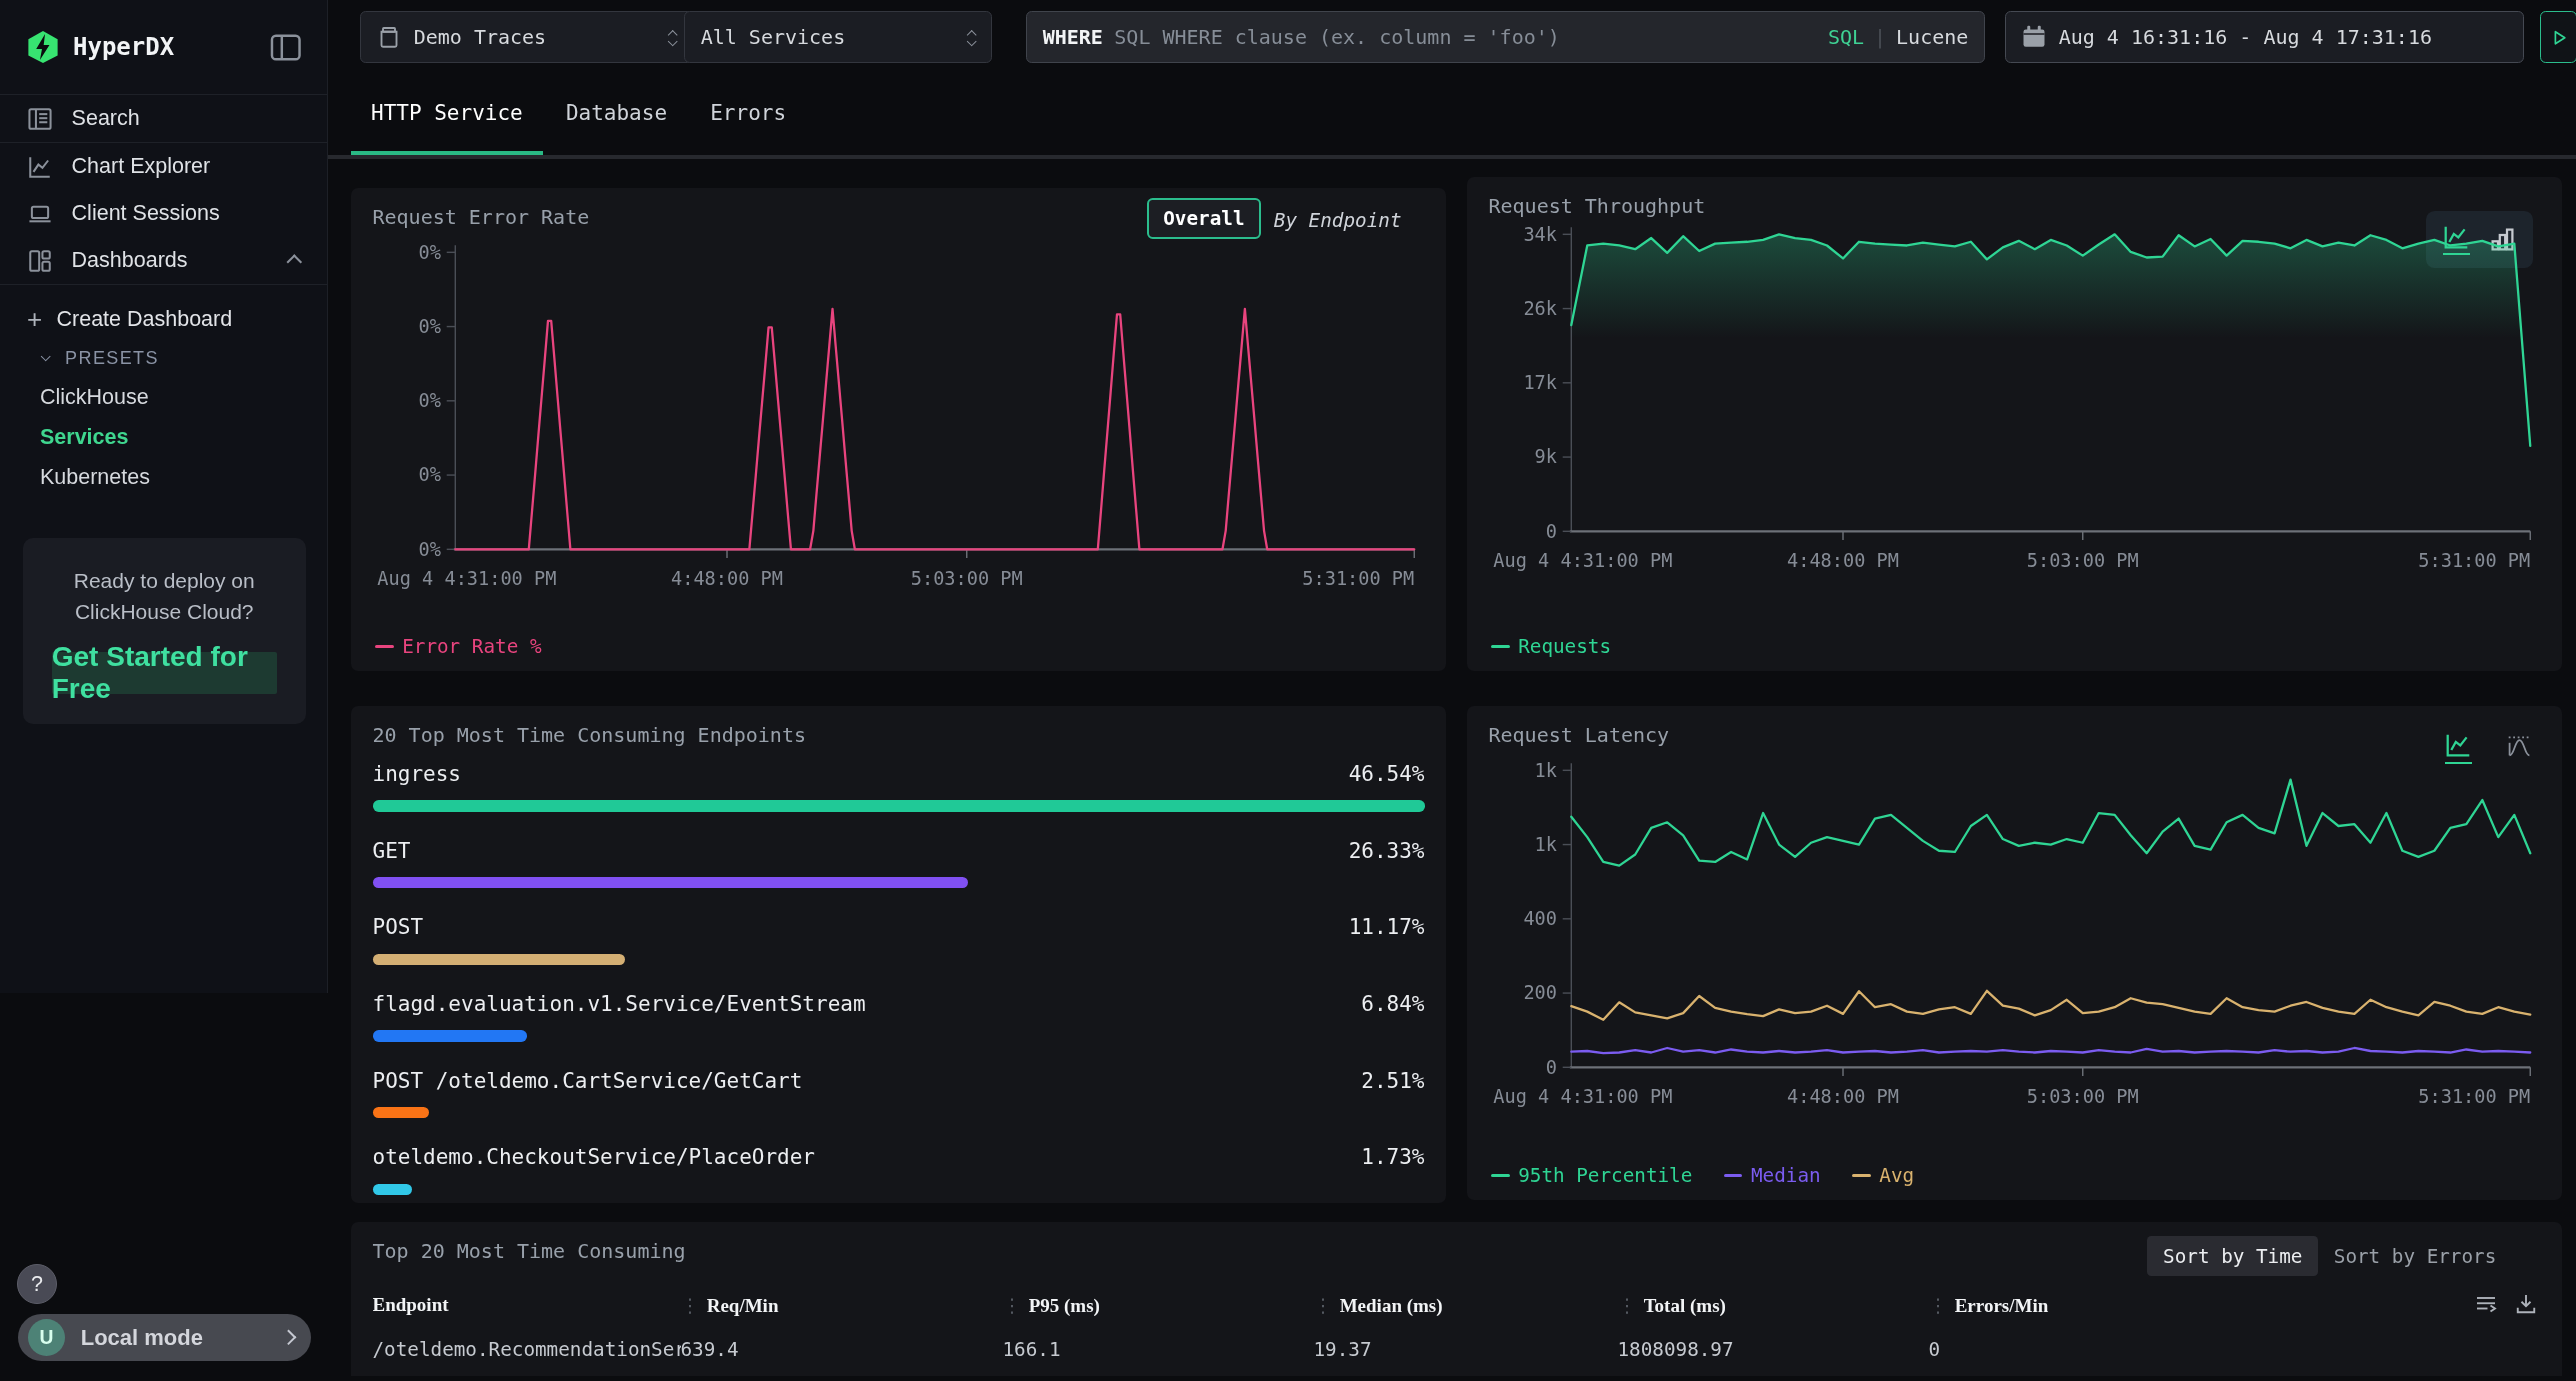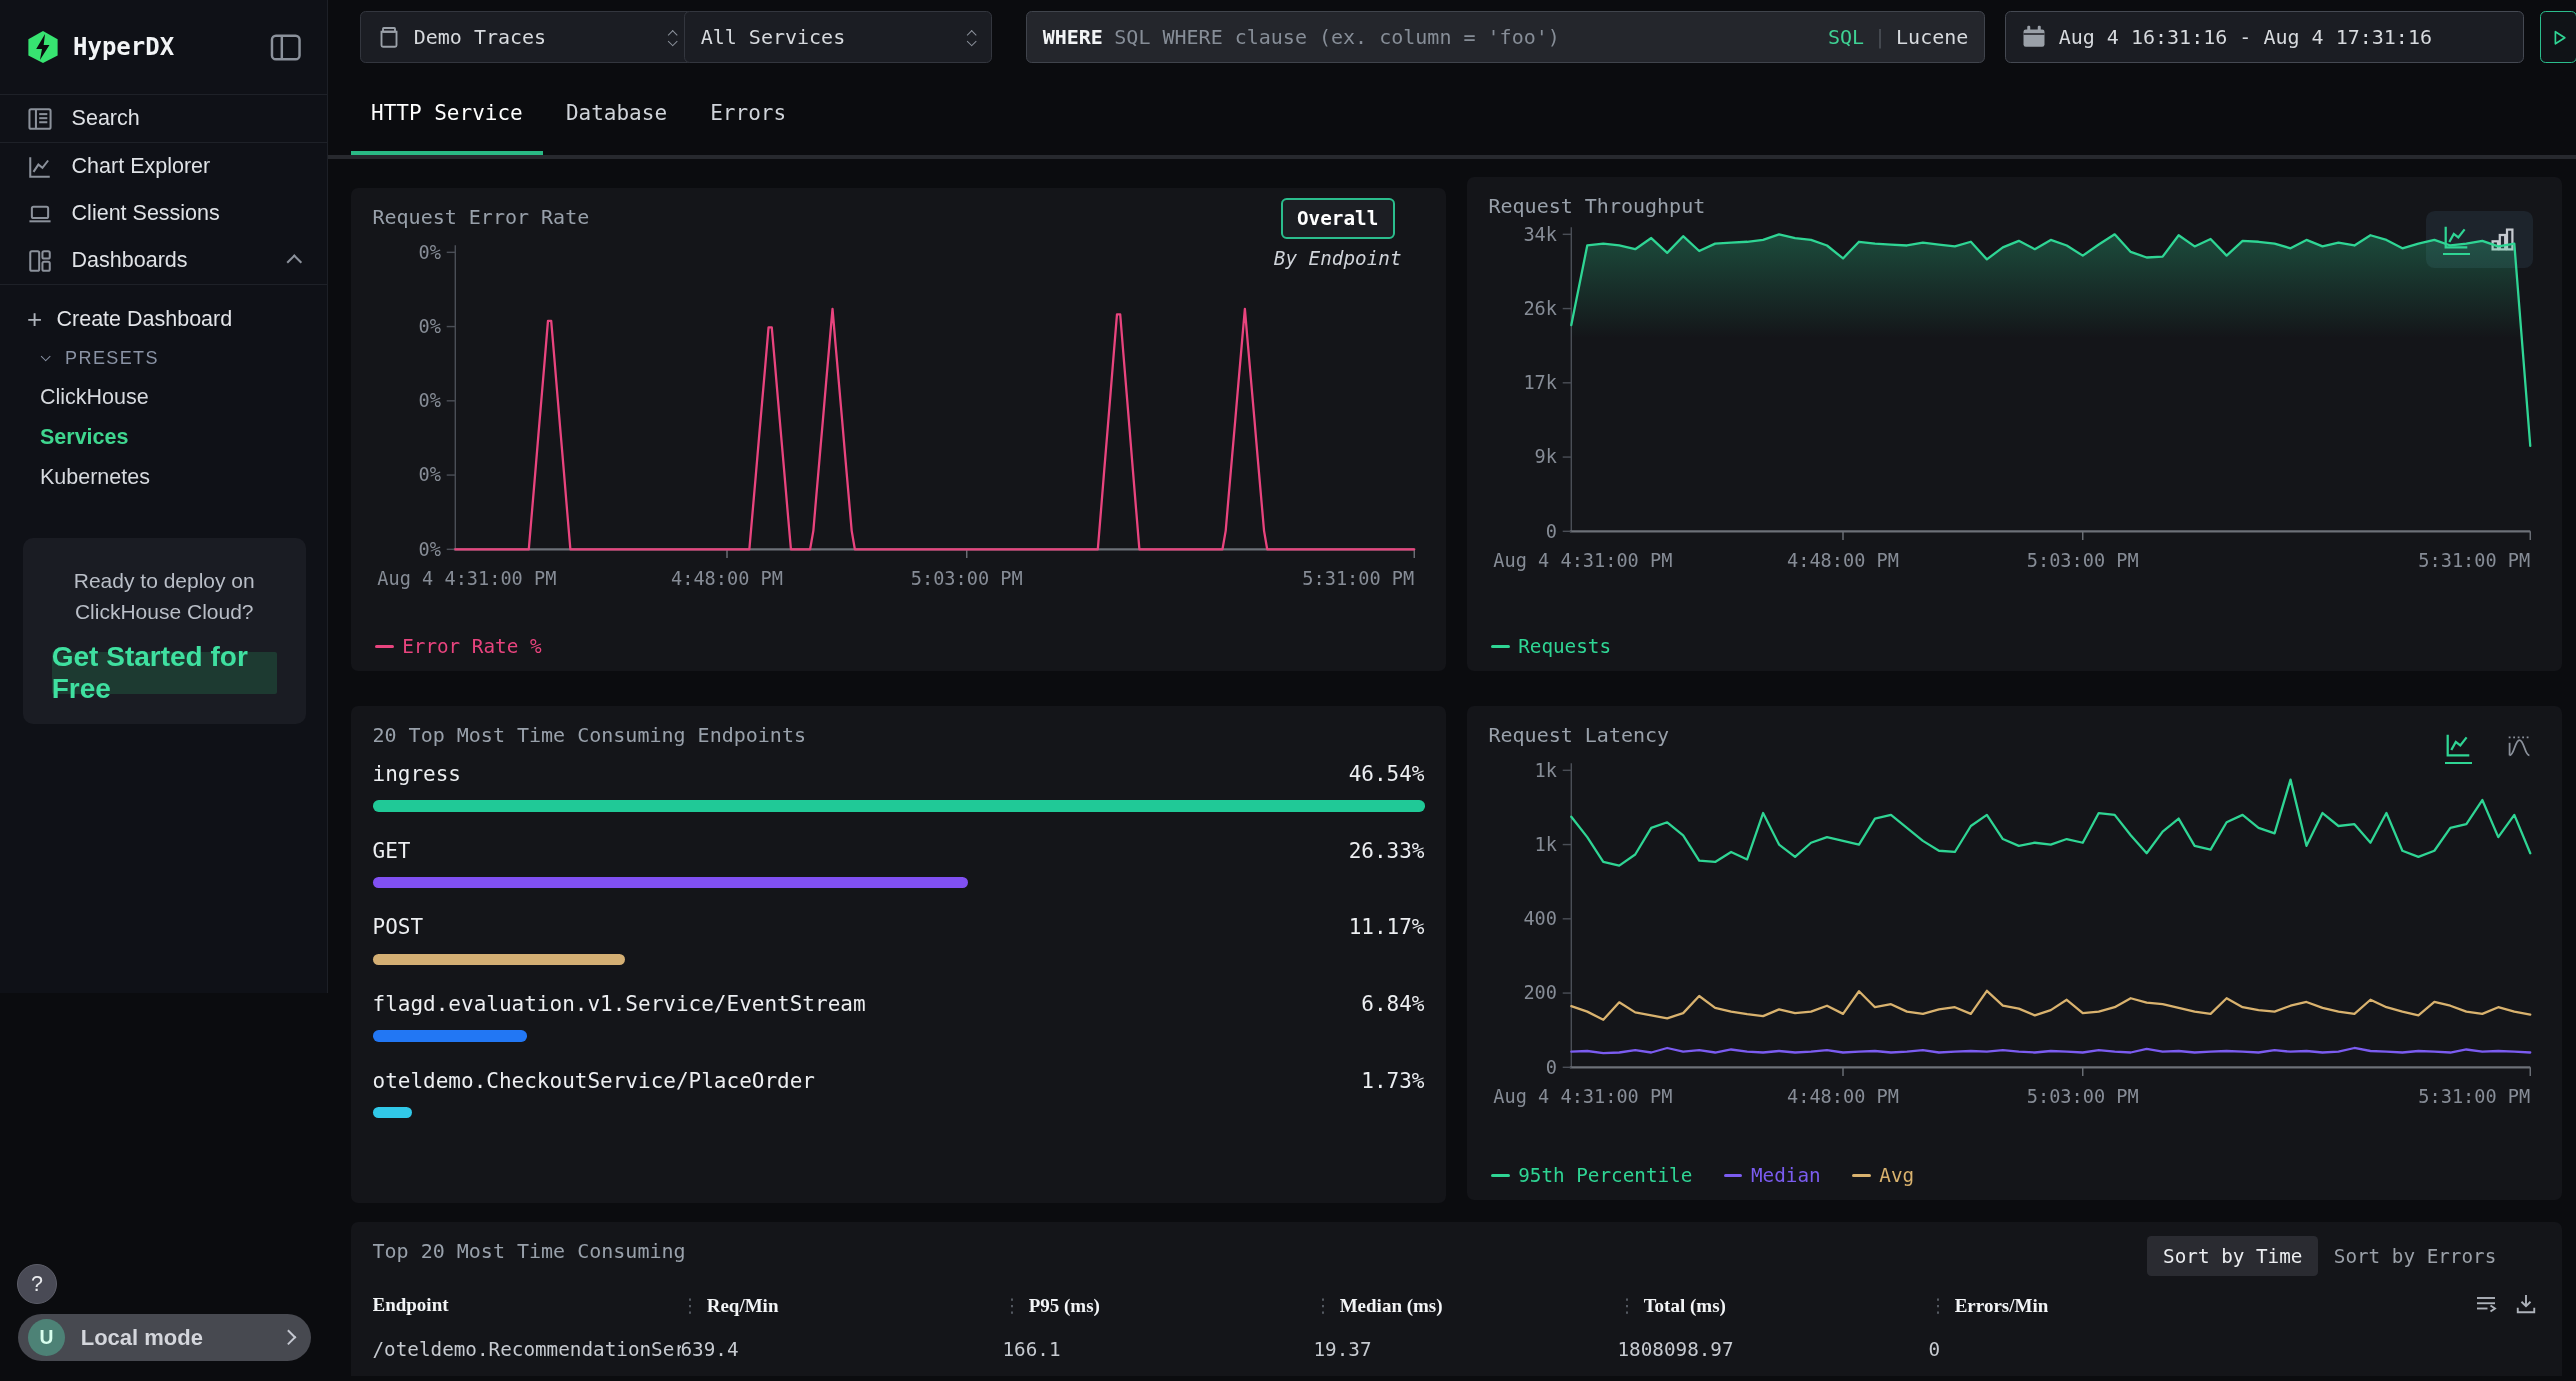--- a/index.html
+++ b/index.html
@@ -68,21 +68,21 @@
   #p-latency{left:1139px;top:547px;width:1095px;height:494px;}
   #p-table{left:23px;top:1063px;width:2211px;height:172px;overflow:hidden;}
   .panel-title{position:absolute;left:21.5px;top:17px;font-family:"DejaVu Sans Mono",monospace;font-size:20px;color:#98a0aa;}
   .chart-svg{position:absolute;left:21.5px;top:43px;}
   #p-error .chart-svg{top:50px;}
   #p-latency .chart-svg{top:50px;}
   .legend{position:absolute;left:24px;bottom:13px;display:flex;gap:31.5px;font-family:"DejaVu Sans Mono",monospace;font-size:19.3px;}
   .legend-item{display:flex;align-items:center;gap:8.6px;}
   .legend-dash{width:18.6px;height:3.6px;border-radius:2.1px;display:inline-block;}
   
-  .er-toggle{position:absolute;right:31.5px;top:10px;display:flex;align-items:center;font-family:"DejaVu Sans Mono",monospace;font-size:19.3px;flex-direction:column;}
+  .er-toggle{position:absolute;right:31.5px;top:10px;display:flex;align-items:flex-end;font-family:"DejaVu Sans Mono",monospace;font-size:19.3px;}
   .er-overall{border:2.1px solid #2bbd8d;border-radius:5.7px;background:#1c1e23;color:#ffffff;font-weight:bold;padding:7.2px 14.3px;cursor:pointer;}
   .er-byendpoint{color:#cfd3d9;padding:7.2px 13px;cursor:pointer;font-style:italic;}
   
   .icon-toggle-box{position:absolute;right:29px;top:34px;width:107px;height:57px;background:#1d242c;border-radius:8.6px;
      display:flex;align-items:center;justify-content:center;gap:18.6px;}
   .icon-toggle{width:27px;height:27px;cursor:pointer;}
   .icon-toggle.active{border-bottom:2.1px solid #2fd594;padding-bottom:2.9px;}
   .icon-toggle-plain{position:absolute;right:29px;top:26px;display:flex;gap:34px;}
   
   .ep-list{position:absolute;left:21.5px;right:21.5px;top:56px;}
@@ -359,20 +359,27 @@
           </div>
           <div class="ep-item">
             <div class="ep-row">
               <span>flagd.evaluation.v1.Service/EventStream</span>
               <span>6.84%</span>
             </div>
             <div class="ep-bar" style="width: 14.697%; background: rgb(34, 119, 244);"></div>
           </div>
           <div class="ep-item">
             <div class="ep-row">
+              <span>POST /oteldemo.CartService/GetCart</span>
+              <span>2.51%</span>
+            </div>
+            <div class="ep-bar" style="width: 5.39321%; background: rgb(249, 115, 22);"></div>
+          </div>
+          <div class="ep-item">
+            <div class="ep-row">
               <span>oteldemo.CheckoutService/PlaceOrder</span>
               <span>1.73%</span>
             </div>
             <div class="ep-bar" style="width: 3.71723%; background: rgb(49, 200, 232);"></div>
           </div>
         </div>
     </section>
 
     <section class="panel" id="p-latency">
       <div class="panel-title">Request Latency</div>

